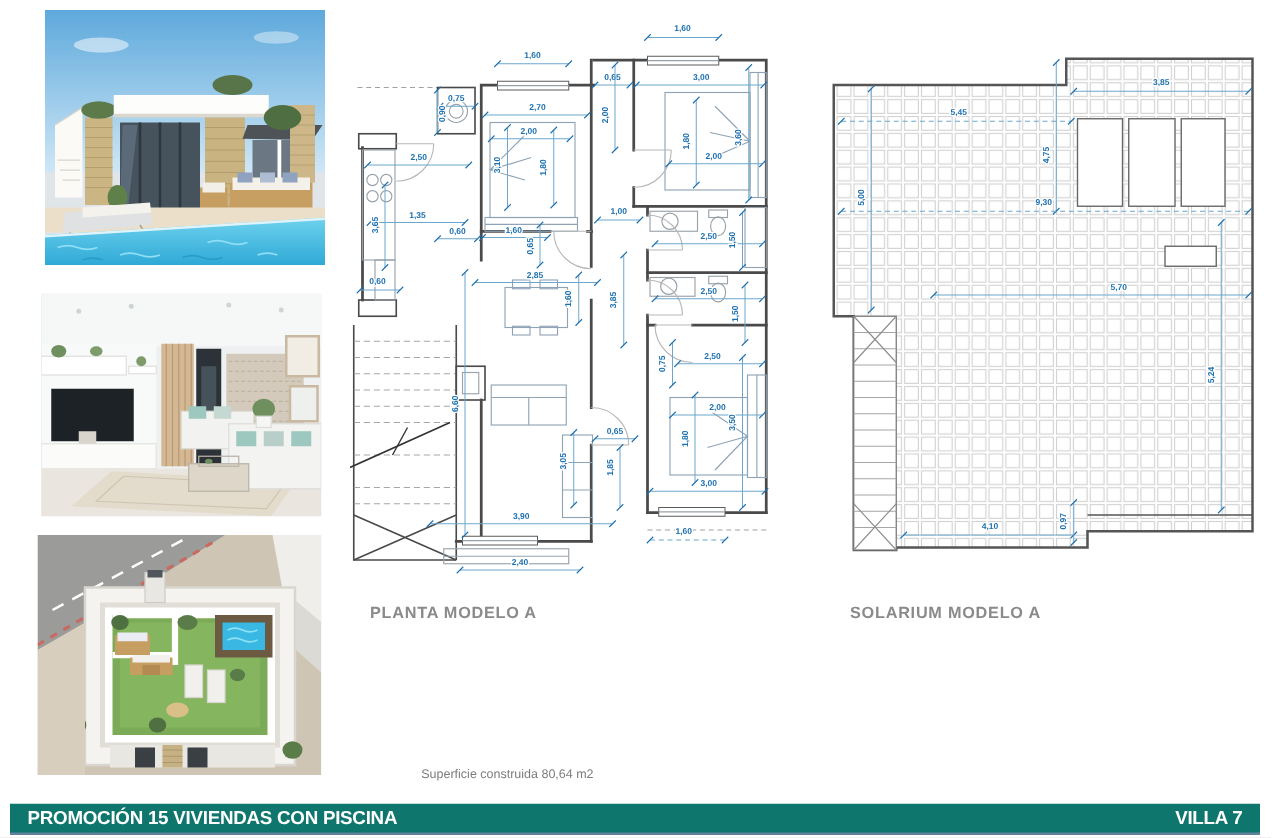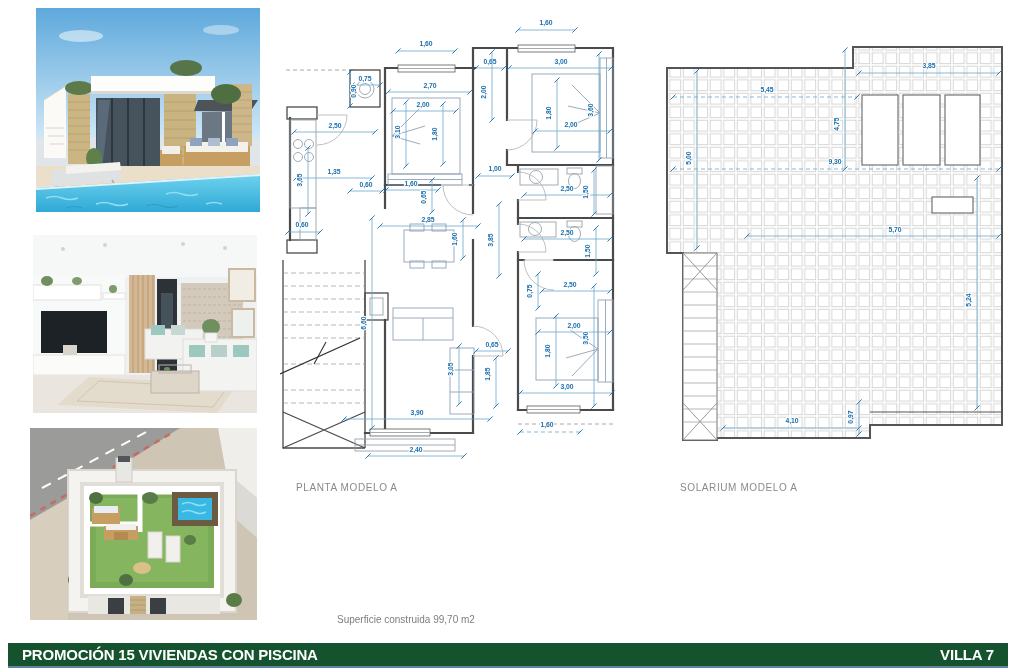--- a/index.html
+++ b/index.html
@@ -6,21 +6,21 @@
   .page{position:relative;width:1020px;height:670px;background:#ffffff;overflow:hidden;
         font-family:"Liberation Sans", sans-serif;}
   .photo{position:absolute;overflow:hidden;background:#dfe5e8;}
   .photo svg{display:block;}
   #photo1{left:36px;top:8px;width:224px;height:204px;}
   #photo2{left:33px;top:235px;width:224px;height:178px;}
   #photo3{left:30px;top:428px;width:227px;height:192px;}
   .plan{position:absolute;}
   #planta-wrap{left:280px;top:8px;width:345px;height:465px;}
   #solarium-wrap{left:655px;top:38px;width:360px;height:432px;}
-  .plan-label{position:absolute;font-size:10px;font-weight:400;color:#8a8a8a;letter-spacing:.6px;text-align:center;}
+  .plan-label{position:absolute;font-size:13px;font-weight:700;color:#8a8a8a;letter-spacing:.6px;text-align:center;}
   #planta-label{left:296px;top:482px;}
   #solarium-label{left:668px;top:482px;margin-left:12px;}
   .surface-note{position:absolute;left:337px;top:614px;font-size:10px;color:#7d7d7d;}
   .footer{position:absolute;left:8px;right:12px;bottom:2px;height:25px;background:#0e86ee;
           border-bottom:2px solid #61839c;display:flex;align-items:center;justify-content:space-between;
           padding:0 14px;box-sizing:border-box;}
   .footer span{color:#ffffff;font-weight:700;font-size:15px;letter-spacing:-0.2px;white-space:nowrap;}
   
   .w  {stroke:#4a4a4a;stroke-width:2.2;fill:none;stroke-linecap:square;}
   .w1 {stroke:#4a4a4a;stroke-width:1.3;fill:none;}
@@ -494,19 +494,19 @@
           <path d="M201.4,366.6 L206.6,361.4" stroke="#1b6fae" stroke-width="0.9"></path>
           <path d="M201.4,398.6 L206.6,393.4" stroke="#1b6fae" stroke-width="0.9"></path>
           <text x="198" y="379" fill="#1b6fae" font-size="6.8" font-weight="bold" text-anchor="middle" style="paint-order:stroke;stroke:#ffffff;stroke-width:2px;font-family:&quot;Liberation Sans&quot;,sans-serif;" transform="rotate(-90 198 379)">0,97</text>
         </g>
     </svg>
   </div>
 
   <div class="plan-label" id="planta-label">PLANTA MODELO A</div>
   <div class="plan-label" id="solarium-label">SOLARIUM MODELO A</div>
 
-  <div class="surface-note">Superficie construida 99,70 m2</div>
-
-  <div class="footer" style="background: #14532d;">
+  <div class="surface-note">Superficie construida 80,64 m2</div>
+
+  <div class="footer" style="background: #0f766e;">
     <span>PROMOCIÓN 15 VIVIENDAS CON PISCINA</span>
     <span>VILLA 7</span>
   </div>
 </div>
 
 </body></html>

